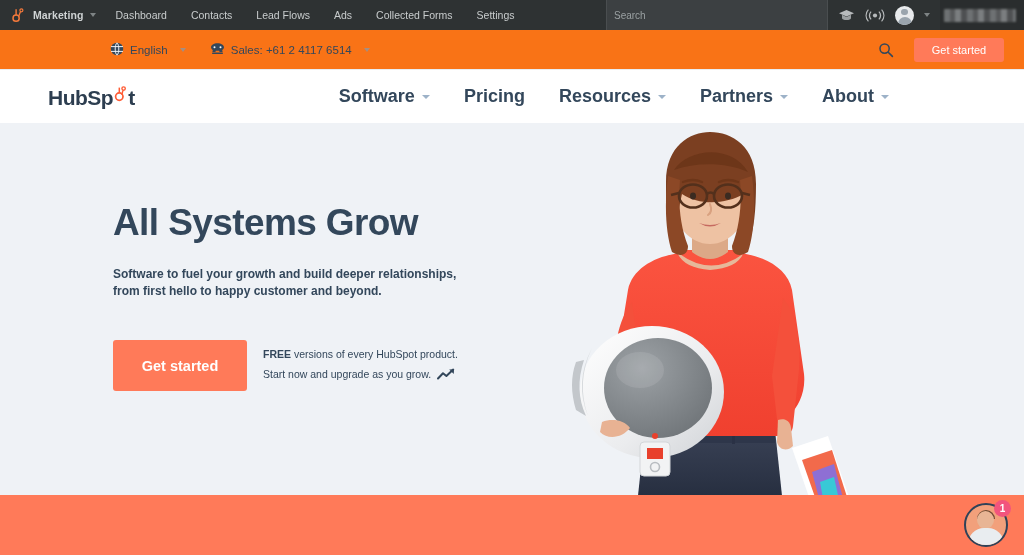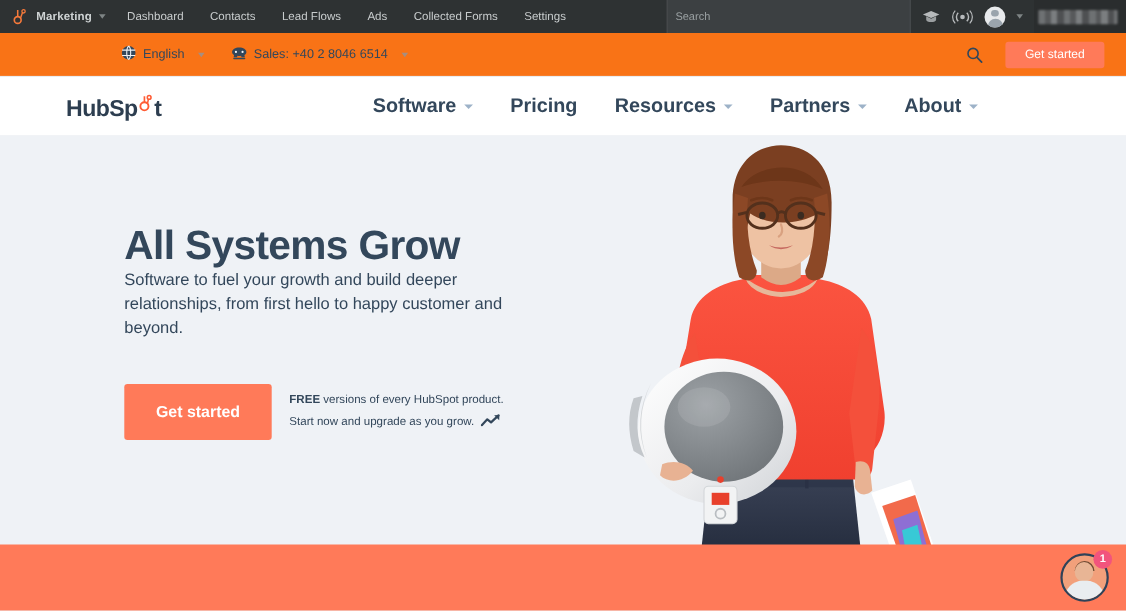--- a/index.html
+++ b/index.html
@@ -95,21 +95,21 @@
   }
   .util-cta { width: 90px; height: 24px; font-size: 11px; }
 
   
   .mainnav {
     position: absolute; top: 70px; left: 0;
     width: 1024px; height: 53px;
     background: #ffffff;
     display: flex; align-items: center;
   }
-  .logo { padding-left: 60px; display: flex; align-items: flex-end; }
+  .logo { padding-left: 48px; display: flex; align-items: flex-end; }
   .logo-text {
     font-size: 21px; font-weight: bold; color: #2d3e50;
     letter-spacing: -.5px; line-height: 1;
   }
   .nav-links { margin-left: auto; display: flex; align-items: center; gap: 34px; padding-right: 135px; }
   .nav-links .nav-item {
     display: flex; align-items: center; gap: 7px;
     color: #33475b; font-size: 18px; font-weight: bold; cursor: pointer;
   }
   .nav-links .caret { color: #7c98b6; border-top-width: 4.5px; border-left-width: 4px; border-right-width: 4px; margin-left: 0; }
@@ -119,22 +119,22 @@
     position: absolute; top: 123px; left: 0;
     width: 1024px; height: 476px;
     background: #eff2f6; overflow: hidden;
   }
   .hero-copy { position: absolute; left: 113px; top: 80px; width: 400px; }
   .hero-title {
     font-size: 37px; font-weight: bold; color: #33475b;
     letter-spacing: -.6px; line-height: 1.1;
   }
   .hero-sub {
-    font-size: 15px; color: #33475b;
-    line-height: 1.48; max-width: 345px; font-weight: normal;
+    margin-top: 22px; font-size: 12px; color: #33475b;
+    line-height: 1.48; max-width: 345px; font-weight: bold;
   }
   .hero-cta-row { margin-top: 39px; display: flex; align-items: center; }
   .hero-cta { width: 134px; height: 51px; font-size: 14.5px; font-weight: bold; border-radius: 3px; }
   .hero-note { margin-left: 16px; font-size: 10.5px; color: #33475b; line-height: 1.9; }
   .hero-note b { font-weight: bold; }
   .trend-arrow { display: inline-block; vertical-align: -2px; margin-left: 3px; }
 
   
   .photo { position: absolute; left: 540px; top: 7px; width: 340px; height: 370px; }
   .photo svg { display: block; }
@@ -248,21 +248,21 @@
 
     <div class="util-item">
       <span>
         <svg width="15" height="13" viewBox="0 0 15 13">
           <path d="M7.5 1.2 C3.9 1.2 1 3 1 5.3 c0 1.1 .7 2.1 1.8 2.8 L2.4 10 h3.1 l.3-1.3 a9 9 0 0 0 3.4 0 L9.5 10 h3.1 l-.4-1.9 c1.1-.7 1.8-1.7 1.8-2.8 C14 3 11.1 1.2 7.5 1.2 Z" fill="#33475b"></path>
           <circle cx="4.5" cy="5.2" r="1" fill="#f5f8fa"></circle>
           <circle cx="10.5" cy="5.2" r="1" fill="#f5f8fa"></circle>
           <rect x="2" y="10.4" width="11" height="1.5" rx=".7" fill="#33475b"></rect>
         </svg>
       </span>
-      <span>Sales: +40 2 8046 6514</span>
+      <span>Sales: +61 2 4117 6514</span>
       <span class="caret"></span>
     </div>
   </div>
 
   <div class="utilbar-right">
     <span class="icon-btn">
       <svg width="16" height="16" viewBox="0 0 16 16">
         <circle cx="6.6" cy="6.6" r="4.6" fill="none" stroke="#33475b" stroke-width="1.5"></circle>
         <path d="M10.2 10.2 L14.4 14.4" stroke="#33475b" stroke-width="1.6" stroke-linecap="round"></path>
       </svg>

